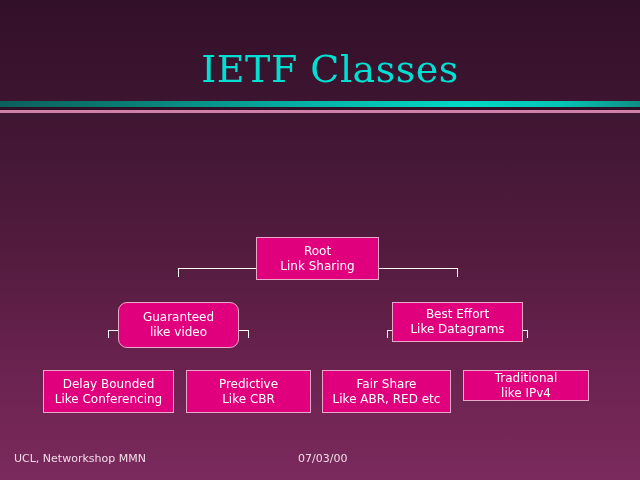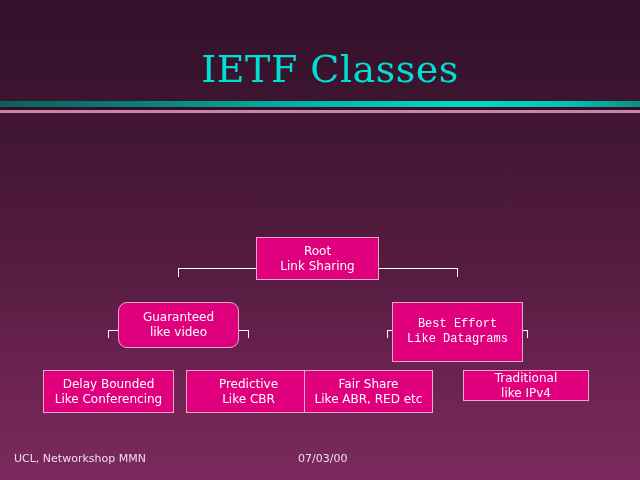--- a/index.html
+++ b/index.html
@@ -158,36 +158,36 @@
     <div class="node" style="left:256px; top:205px; width:123px; height:43px;">
       <span class="ln">Root</span>
       <span class="ln">Link Sharing</span>
     </div>
 
     <div class="node" style="left:118px; top:270px; width:121px; height:46px;border-radius:9px;">
       <span class="ln">Guaranteed</span>
       <span class="ln">like video</span>
     </div>
 
-    <div class="node" style="left:392px; top:270px; width:131px; height:60px;font-family:Liberation Mono, monospace;">
+    <div class="node" style="left:392px; top:270px; width:131px; height:40px;">
       <span class="ln">Best Effort</span>
       <span class="ln">Like Datagrams</span>
     </div>
 
     <div class="node" style="left:43px; top:338px; width:131px; height:43px;">
       <span class="ln">Delay Bounded</span>
       <span class="ln">Like Conferencing</span>
     </div>
 
     <div class="node" style="left:186px; top:338px; width:125px; height:43px;">
       <span class="ln">Predictive</span>
       <span class="ln">Like CBR</span>
     </div>
 
-    <div class="node" style="left:304px; top:338px; width:129px; height:43px;">
+    <div class="node" style="left:322px; top:338px; width:129px; height:43px;">
       <span class="ln">Fair Share</span>
       <span class="ln">Like ABR, RED etc</span>
     </div>
 
     <div class="node" style="left:463px; top:338px; width:126px; height:31px;">
       <span class="ln">Traditional</span>
       <span class="ln">like IPv4</span>
     </div>
 
   </div>

